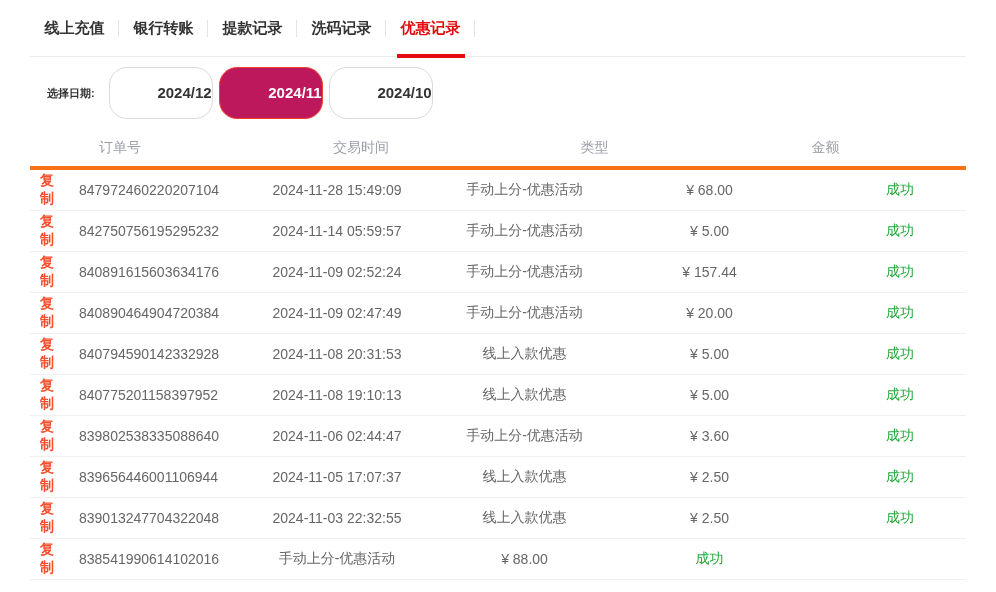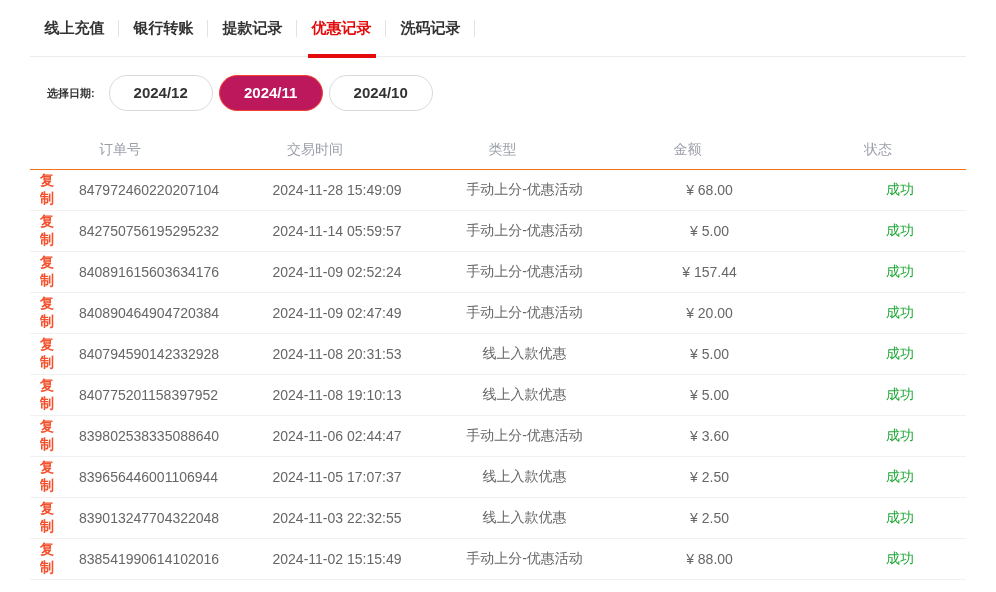--- a/index.html
+++ b/index.html
@@ -16,49 +16,49 @@
                 width:1px; background:#e3e3e3; }
   .tab.active { color:#e30b0b; }
   .tab.active::before { content:''; position:absolute; bottom:-2px; left:50%;
                         transform:translateX(-50%); width:68px; height:4px;
                         background:#e30b0b; z-index:2; }
 
   
   .filter-row { display:flex; align-items:center; margin:18px 30px 0; height:36px; }
   .filter-label { font-size:11px; font-weight:bold; color:#333;
                   margin-left:17px; margin-right:8px; }
-  .pill { width:104px; height:36px; line-height:34px; text-align:center;
+  .pill { width:104px; height:52px; line-height:34px; text-align:right;
           border:1px solid #d9d9d9; border-radius:18px; background:#fff;
           color:#333; font-size:15px; font-weight:bold; margin-left:6px;
           cursor:pointer; }
   .pill.active { background:#be185d; border-color:#f4432c; color:#fff; }
 
   
   .table { margin:19px 30px 0; }
   .thead, .trow { display:grid; grid-template-columns:180px 210px 165px 205px 176px;
                   align-items:center; }
-  .thead { height:40px; border-bottom:1px solid #f97316; }
+  .thead { height:40px; border-bottom:4px solid #f97316;gap:46px; }
   .th { text-align:center; font-size:14px; color:#9b9fa8; }
   .trow { height:41px; border-bottom:1px solid #f0f0f0; }
   .cell { text-align:center; font-size:14px; color:#666;padding-left:44px; }
   .c-order { display:flex; align-items:center; text-align:left; padding-left:10px; }
   .copy { color:#f4502c; font-weight:bold; font-size:14px; cursor:pointer;
           margin-right:25px; }
   .order-no { color:#666; font-size:14px; }
   .c-status { color:#21a838; font-weight:normal; }
 </style>
 </head>
 <body>
 
 <div class="tabbar">
   <div class="tab">线上充值</div>
   <div class="tab">银行转账</div>
   <div class="tab">提款记录</div>
+  <div class="tab">洗码记录</div>
   <div class="tab active">优惠记录</div>
-  <div class="tab">洗码记录</div>
 </div>
 
 <div class="filter-row">
   <span class="filter-label">选择日期:</span>
   <button class="pill">2024/12</button>
   <button class="pill active">2024/11</button>
   <button class="pill">2024/10</button>
 </div>
 
 <div class="table">
@@ -167,18 +167,17 @@
     <div class="cell">线上入款优惠</div>
     <div class="cell">¥ 2.50</div>
     <div class="cell c-status">成功</div>
   </div>
 
   <div class="trow">
     <div class="cell c-order">
       <span class="copy">复制</span>
       <span class="order-no">838541990614102016</span>
     </div>
-    <div class="cell">2024-11-02 15:15:49</div>
     <div class="cell">手动上分-优惠活动</div>
     <div class="cell">¥ 88.00</div>
     <div class="cell c-status">成功</div>
   </div>
 </div>
 
 </body></html>

